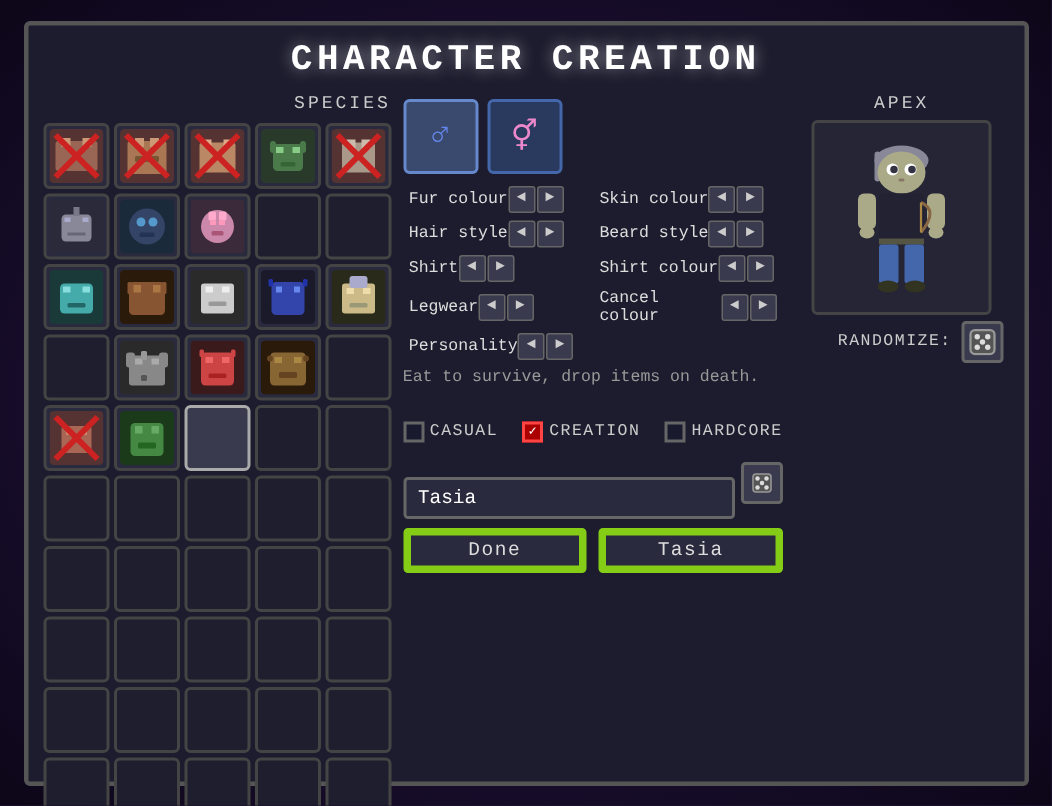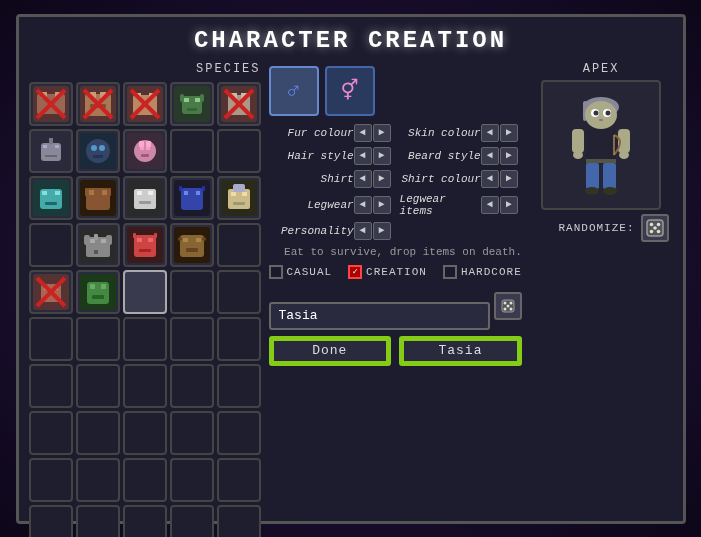--- a/index.html
+++ b/index.html
@@ -116,23 +116,22 @@
       cursor: pointer;
       font-size: 22px;
     }
     .gender-btn.active {
       background: #3a4a6e;
       border-color: #6688cc;
     }
     .option-row {
       display: flex;
       align-items: center;
-      justify-content: flex-end;
+      justify-content: flex-start;
       padding: 2px 4px;
-      font-style: italic;
     }
     .option-label {
       color: #ddd;
       font-size: 11px;
       font-family: 'Courier New', monospace;
     }
     .option-arrows {
       display: flex;
       gap: 1px;
     }
@@ -148,21 +147,21 @@
       cursor: pointer;
       color: #ccc;
       font-size: 10px;
     }
     
     .difficulty-row {
       display: flex;
       align-items: center;
       justify-content: center;
       gap: 16px;
-      margin-top: 4px;
+      margin-top: 20px;
     }
     .diff-option {
       display: flex;
       align-items: center;
       gap: 4px;
       cursor: pointer;
     }
     .diff-checkbox {
       width: 14px;
       height: 14px;
@@ -593,38 +592,38 @@
 
           <div class="option-row">
             <span class="option-label">Legwear</span>
             <div class="option-arrows">
               <div class="arrow-btn">◄</div>
               <div class="arrow-btn">►</div>
             </div>
           </div>
 
           <div class="option-row">
-            <span class="option-label">Legwear items</span>
+            <span class="option-label">Cancel colour</span>
             <div class="option-arrows">
               <div class="arrow-btn">◄</div>
               <div class="arrow-btn">►</div>
             </div>
           </div>
 
           <div class="option-row">
             <span class="option-label">Personality</span>
             <div class="option-arrows">
               <div class="arrow-btn">◄</div>
               <div class="arrow-btn">►</div>
             </div>
           </div>
 
           <div></div>
 
-          <div style="grid-column: 1 / -1; text-align: right; color: #999; font-size: 11px; font-family: 'Courier New', monospace; padding: 3px 0;">Eat to survive, drop items on death.</div>
+          <div style="grid-column: 1 / -1; text-align: left; color: #999; font-size: 11px; font-family: 'Courier New', monospace; padding: 3px 0;">Eat to survive, drop items on death.</div>
         </div>
 
         <div class="difficulty-row">
           <div class="diff-option">
             <div class="diff-checkbox"></div>
             <span class="diff-label">CASUAL</span>
           </div>
           <div class="diff-option">
             <div class="diff-checkbox checked">
               <span style="color: white; font-size: 9px;">✓</span>

